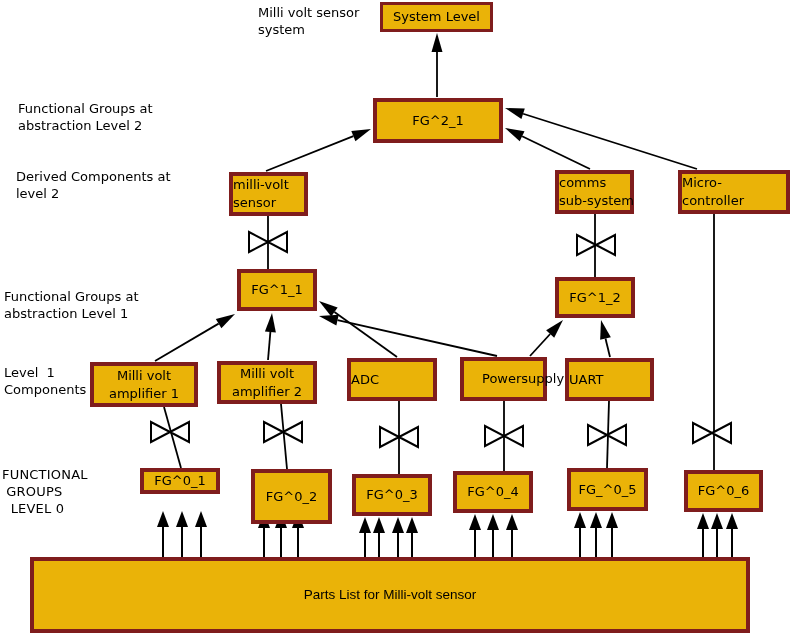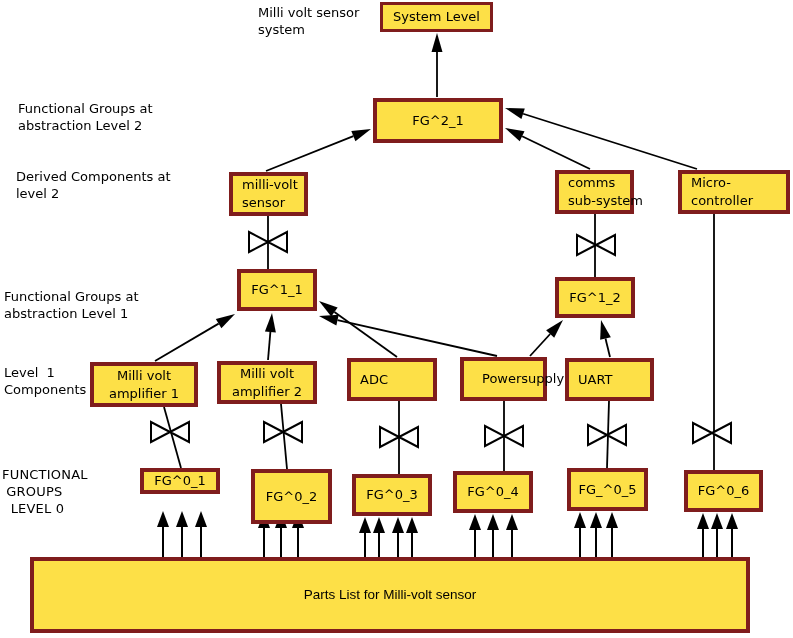--- a/index.html
+++ b/index.html
@@ -6,26 +6,26 @@
   #stage{
     position:relative;width:793px;height:638px;background:#ffffff;
     font-family:"DejaVu Sans",sans-serif;color:#000;overflow:hidden;
   }
   #wires{position:absolute;left:0;top:0;}
   .wire{stroke:#000;stroke-width:1.8;fill:none;}
   .thick{stroke:#000;stroke-width:2;fill:none;}
   .head{fill:#000;stroke:none;}
   .bowtie{fill:#ffffff;stroke:#000;stroke-width:2;stroke-linejoin:miter;}
   .box{
-    position:absolute;background:#fde047;border:4px solid #7f1d1d;box-sizing:border-box;
+    position:absolute;background:#eab308;border:4px solid #7f1d1d;box-sizing:border-box;
     display:flex;flex-direction:column;justify-content:center;
     font-size:13px;line-height:18px;white-space:pre;
   }
   .box.al-center{align-items:center;text-align:center;}
-  .box.al-left{align-items:flex-start;padding-left:9px;}
+  .box.al-left{align-items:flex-start;}
   .box.bw3{border-width:3px;}
   .box.font-narrow{font-family:"Liberation Sans",sans-serif;font-size:13.5px;}
   .side-label{
     position:absolute;font-size:13px;line-height:17px;white-space:pre;
   }
   .side-label.caps{letter-spacing:0.2px;}
 </style>
 </head>
 <body>
 

